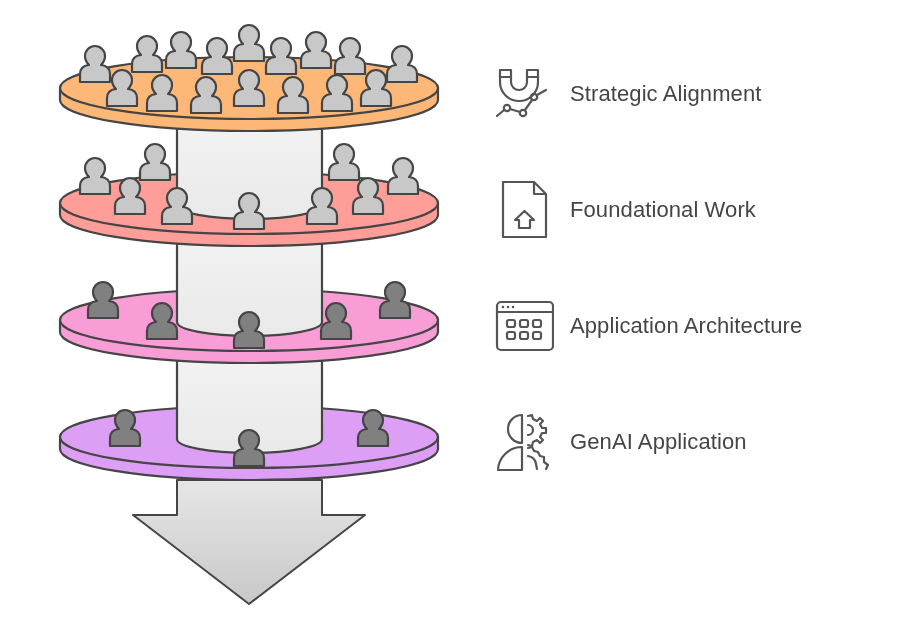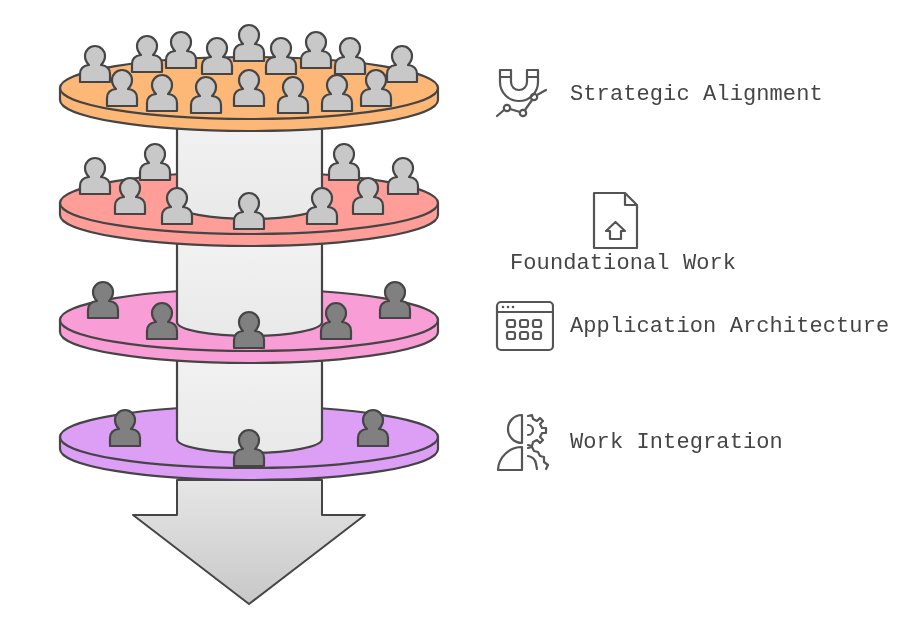--- a/index.html
+++ b/index.html
@@ -1,20 +1,20 @@
 <!DOCTYPE html>
 <html><head>
   <meta charset="utf-8">
   <style>
     html, body { margin: 0; padding: 0; background: #ffffff; }
     body { width: 900px; height: 619px; position: relative; overflow: hidden; font-family: "Liberation Sans", sans-serif; }
     #diagram { position: absolute; left: 0; top: 0; width: 900px; height: 619px; }
     .legend-item { position: absolute; left: 494px; height: 60px; display: flex; align-items: center; }
     .legend-icon { width: 60px; height: 60px; flex: 0 0 60px; }
-    .legend-label { margin-left: 16px; font-size: 22px; color: #454545; font-family: Liberation Mono, monospace; letter-spacing: 0.1px; white-space: nowrap; }
+    .legend-label { margin-left: 16px; font-size: 22px; color: #454545; font-family: Liberation Sans, sans-serif; letter-spacing: 0.1px; white-space: nowrap; }
   </style>
 </head>
 <body>
 
 <svg id="diagram" viewBox="0 0 900 619" xmlns="http://www.w3.org/2000/svg">
   <defs>
     <linearGradient id="arrowGrad" x1="0" y1="0" x2="0" y2="1">
       <stop offset="0" stop-color="#e6e6e6"></stop>
       <stop offset="1" stop-color="#c8c8c8"></stop>
     </linearGradient>
@@ -159,21 +159,21 @@
         <circle cx="13" cy="44" r="3.2"></circle>
         <polyline points="16,45 26,48"></polyline>
         <circle cx="29" cy="49" r="3.2"></circle>
         <polyline points="31,46 38,36"></polyline>
         <circle cx="40" cy="33" r="3.2"></circle>
         <polyline points="43,31 52,26"></polyline>
       </g>
     </svg>
     <span class="legend-label">Strategic Alignment</span>
   </div>
-  <div class="legend-item" style="top:191px;flex-direction:column;">
+  <div class="legend-item" style="top:180px;">
     <svg class="legend-icon" viewBox="0 0 60 60">
       <g fill="none" stroke="#555" stroke-width="2.2" stroke-linejoin="round">
         <path d="M9 2 H40 L52 14 V57 H9 Z"></path>
         <path d="M40 2 V14 H52"></path>
         <path d="M21 40 L30.5 31 L40 40 H36 V48 H25 V40 Z"></path>
       </g>
     </svg>
     <span class="legend-label">Foundational Work</span>
   </div>
   <div class="legend-item" style="top:296px;text-align:center;">
@@ -200,15 +200,15 @@
     <svg class="legend-icon" viewBox="0 0 60 60">
       <g fill="none" stroke="#555" stroke-width="2.2" stroke-linejoin="round" stroke-linecap="round">
         <path d="M28 3 A14 14 0 0 0 28 31 Z"></path>
         <path d="M28 35 A24 24 0 0 0 4 58 H28 Z"></path>
         <path d="M34 4 L38 3 L39 7 L43 9 L46 6 L49 9 L46 12 L48 16 L52 16 L52 21 L48 21 L46 25 L49 28 L46 31 L43 28 L39 30 L38 34 L34 33"></path>
         <path d="M34 13 A5 5 0 0 1 34 23"></path>
         <path d="M34 36 L38 35 L40 39 L44 40 L46 44 L50 45 L50 50 L54 53 L52 57"></path>
         <path d="M34 44 A9 9 0 0 1 42 52 L43 57"></path>
       </g>
     </svg>
-    <span class="legend-label">Work Integration</span>
+    <span class="legend-label">GenAI Application</span>
   </div>
 </div>
 
 </body></html>

